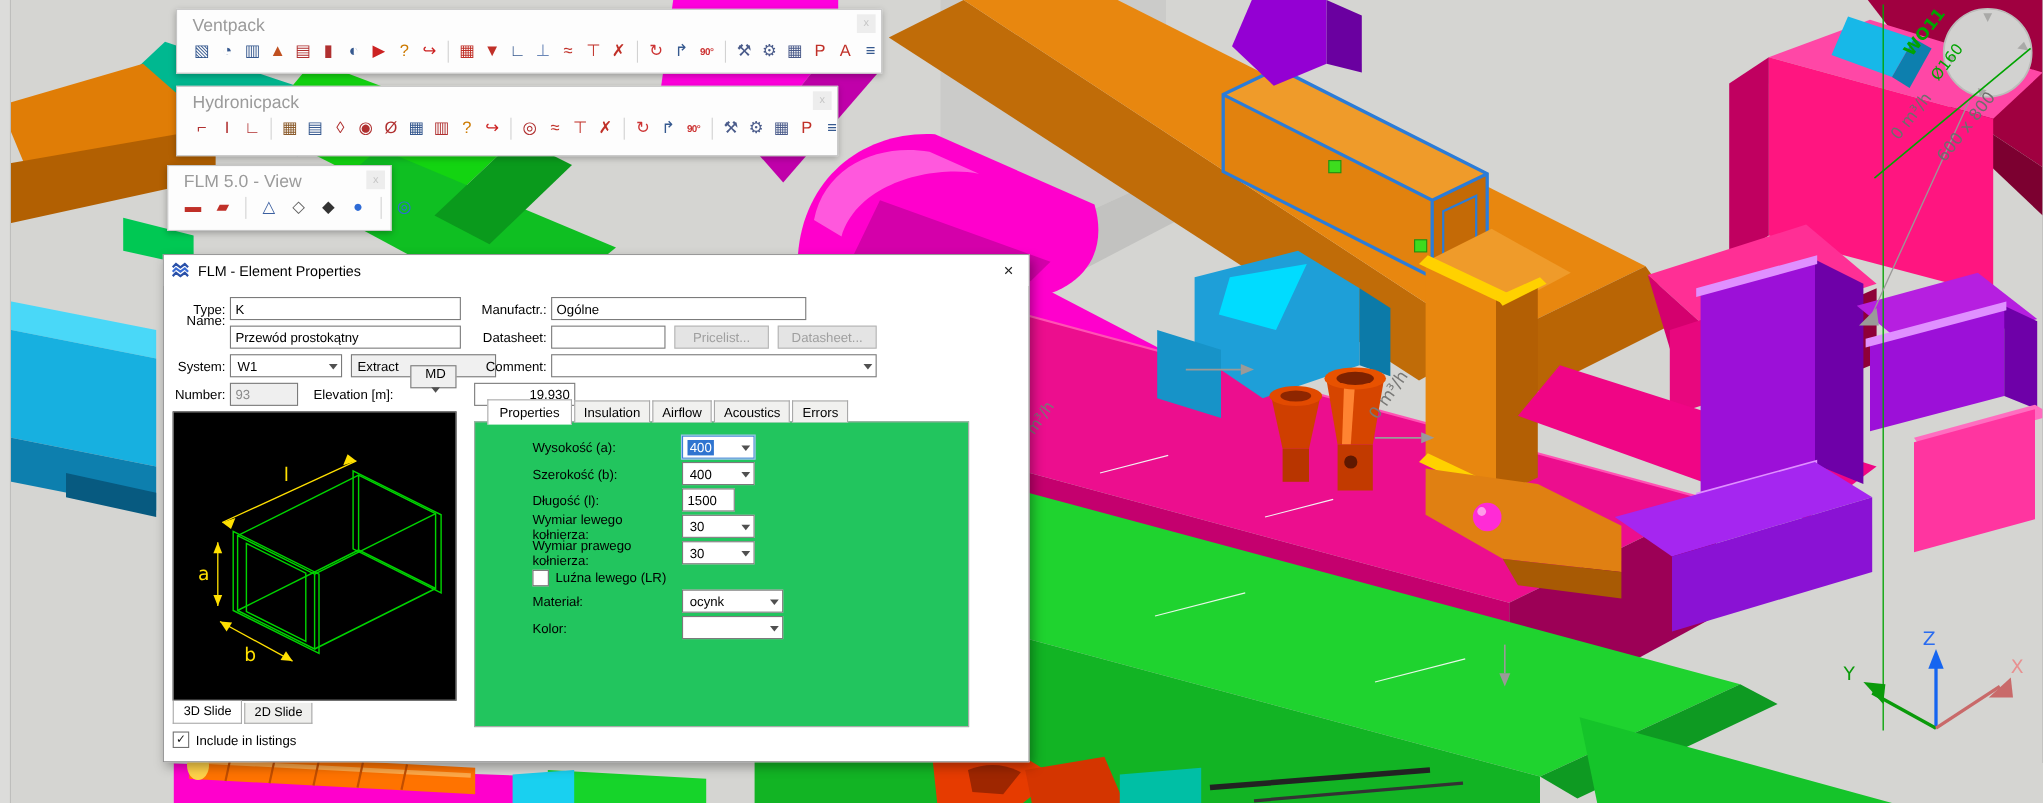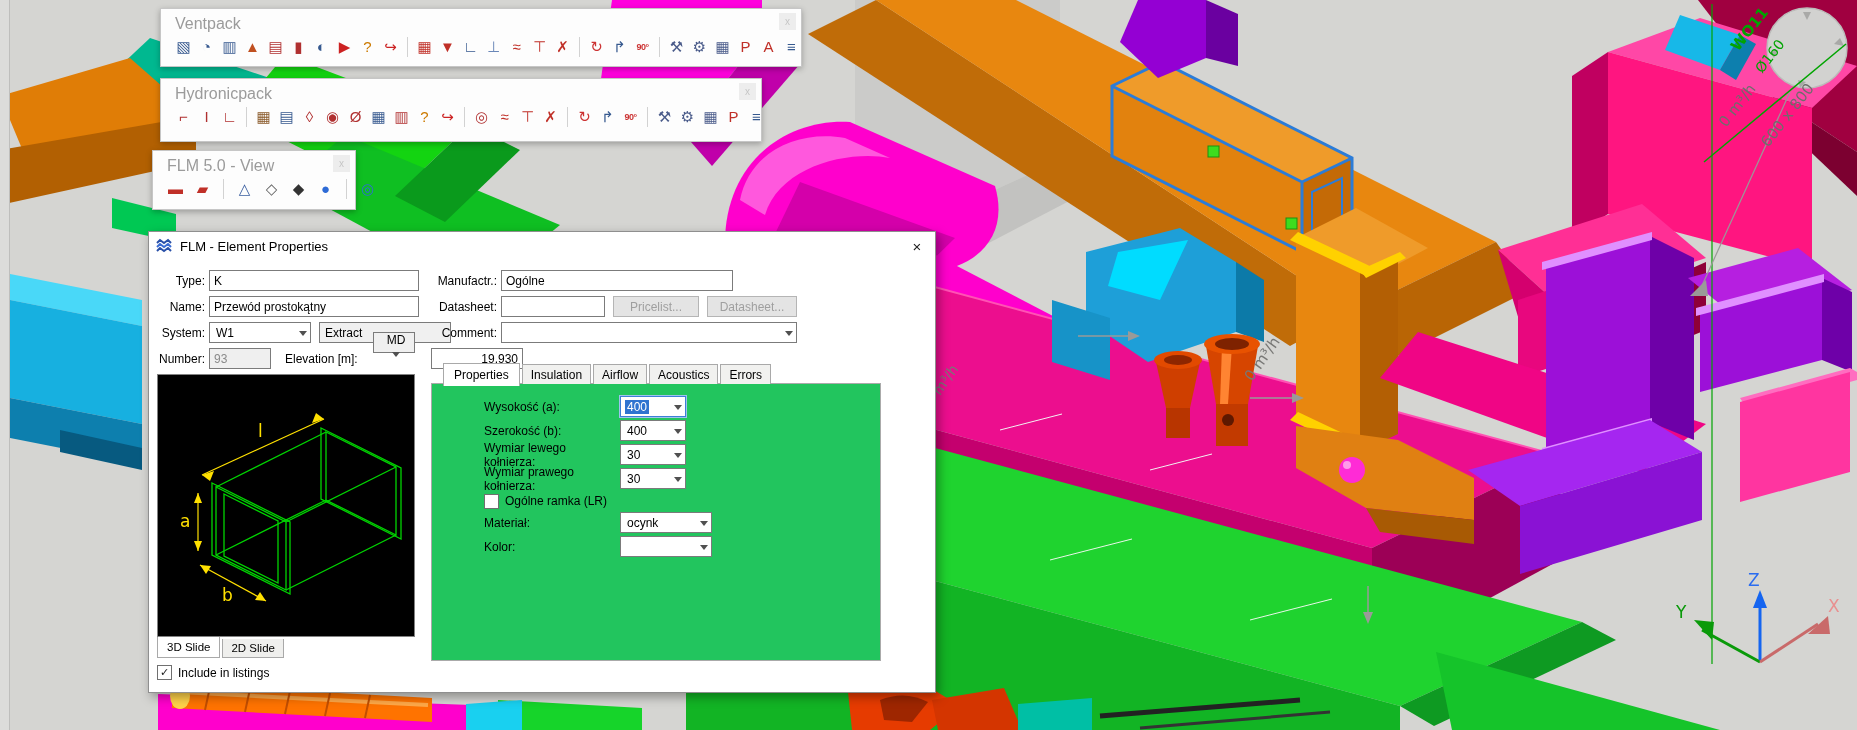--- a/index.html
+++ b/index.html
@@ -378,21 +378,21 @@
         <path d="M1,5 L4,2 L8,5 L12,2 L15,5" fill="none" stroke="#2950a8" stroke-width="2"></path>
         <path d="M1,9 L4,6 L8,9 L12,6 L15,9" fill="none" stroke="#3a6cd4" stroke-width="2"></path>
         <path d="M1,13 L4,10 L8,13 L12,10 L15,13" fill="none" stroke="#2950a8" stroke-width="2"></path>
       </svg>
       <span id="dlg-title">FLM - Element Properties</span>
       <span id="dlg-close">×</span>
     </div>
 
     <span class="flabel" style="left:8px;top:42px;width:48px;">Type:</span>
     <input class="tinput" style="left: 60px; top: 38px; width: 210px;" readonly="" value="K">
-    <span class="flabel" style="left:8px;top:68px;width:48px;">Name:</span>
+    <span class="flabel" style="left:8px;top:52px;width:48px;">Name:</span>
     <input class="tinput" style="left: 60px; top: 64px; width: 210px;" readonly="" value="Przewód prostokątny">
     <span class="flabel" style="left:8px;top:94px;width:48px;">System:</span>
     <span class="combo abs" style="left:60px;top:90px;width:102px;">
       <span class="cval">W1</span>
         <span class="chev"></span>
     </span>
     <span class="ro-box" style="left:170px;top:90px;width:132px;">Extract</span>
     <span class="flabel" style="left:4px;top:120px;width:52px;">Number:</span>
     <input class="tinput dis" style="left: 60px; top: 116px; width: 62px;" readonly="" value="93">
     <span class="flabel" style="left:136px;top:120px;width:84px;text-align:left;">Elevation [m]:</span>
@@ -461,36 +461,40 @@
             </span>
           </div>
           <div class="prow">
             <span class="plabel">Szerokość (b):</span>
             <span class="combo">
               <span class="cval">400</span>
               <span class="chev"></span>
             </span>
           </div>
           <div class="prow">
+            <span class="plabel">Długość (l):</span>
+            <span class="tinput2">1500</span>
+          </div>
+          <div class="prow">
             <span class="plabel">Wymiar lewego kołnierza:</span>
             <span class="combo">
               <span class="cval">30</span>
               <span class="chev"></span>
             </span>
           </div>
           <div class="prow">
             <span class="plabel">Wymiar prawego kołnierza:</span>
             <span class="combo">
               <span class="cval">30</span>
               <span class="chev"></span>
             </span>
           </div>
           <div class="prow chk">
             <span class="cbox"></span>
-            <span class="plabel auto">Ogólne ramka (LR)</span>
+            <span class="plabel auto">Luźna lewego (LR)</span>
           </div>
           <div class="prow">
             <span class="plabel">Materiał:</span>
             <span class="combo wide">
               <span class="cval">ocynk</span>
               <span class="chev"></span>
             </span>
           </div>
           <div class="prow">
             <span class="plabel">Kolor:</span>

